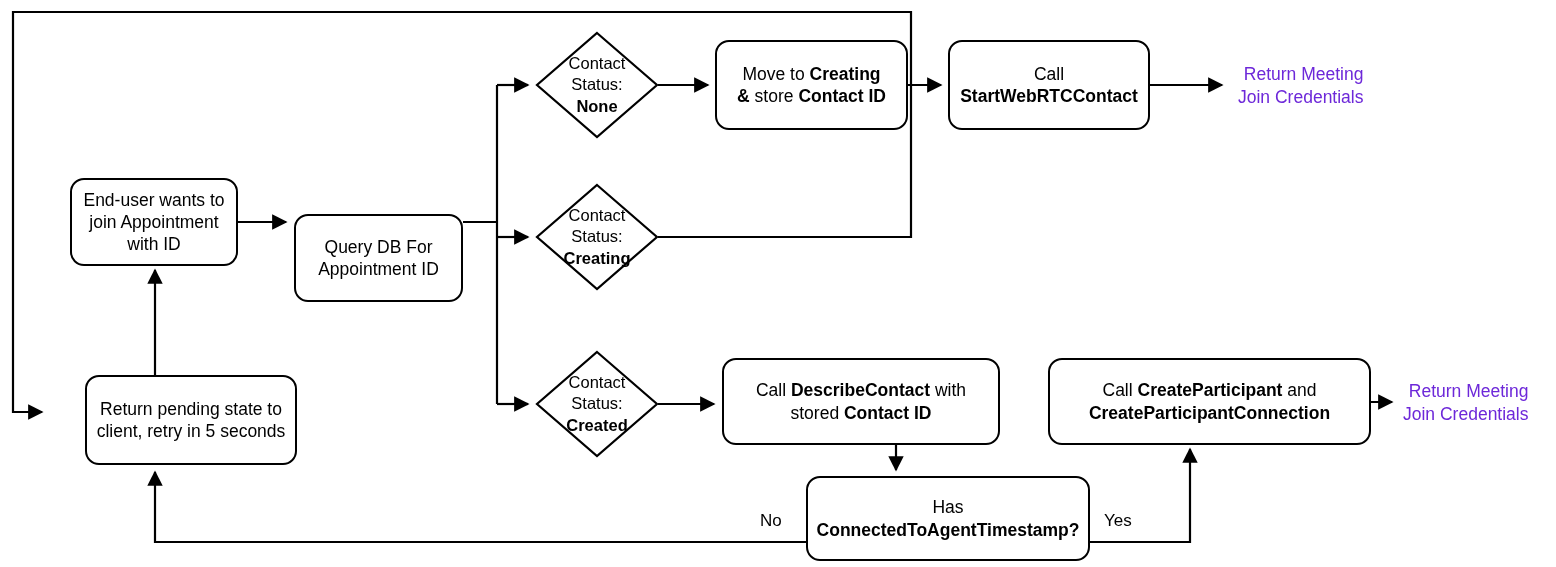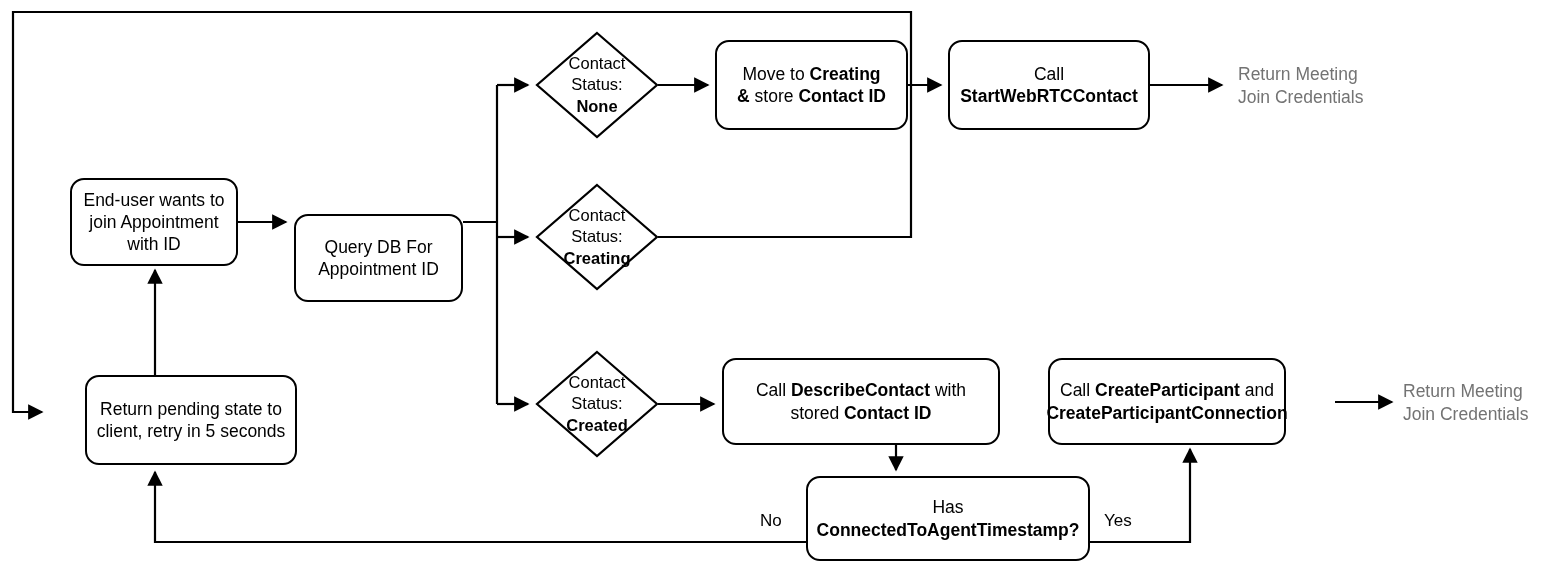--- a/index.html
+++ b/index.html
@@ -66,22 +66,22 @@
     justify-content: center;
     text-align: center;
     font-size: 16.5px;
     line-height: 1.3;
     color: #000000;
   }
   .plain {
     position: absolute;
     font-size: 17.5px;
     line-height: 1.3;
-    color: #737373;
-    text-align: left;
+    color: #6d28d9;
+    text-align: right;
     white-space: nowrap;
   }
   .edge-label {
     position: absolute;
     font-size: 17px;
     color: #000000;
     white-space: nowrap;
   }
   b { font-weight: bold; }
 </style>
@@ -209,21 +209,21 @@
     <div class="inner">
       <div>
         <span>Call </span><b>DescribeContact</b><span> with</span>
       </div>
       <div>
         <span>stored </span><b>Contact ID</b>
       </div>
     </div>
   </div>
 
-  <div class="node box" style="left:1048px; top:358px; width:238px; height:87px;">
+  <div class="node box" style="left:1048px; top:358px; width:323px; height:87px;">
     <div class="inner">
       <div>
         <span>Call </span><b>CreateParticipant</b><span> and</span>
       </div>
       <div style="font-weight:bold;">CreateParticipantConnection</div>
     </div>
   </div>
 
   <div class="plain" style="left:1403px; top:380px;">
     <div>Return Meeting</div>

